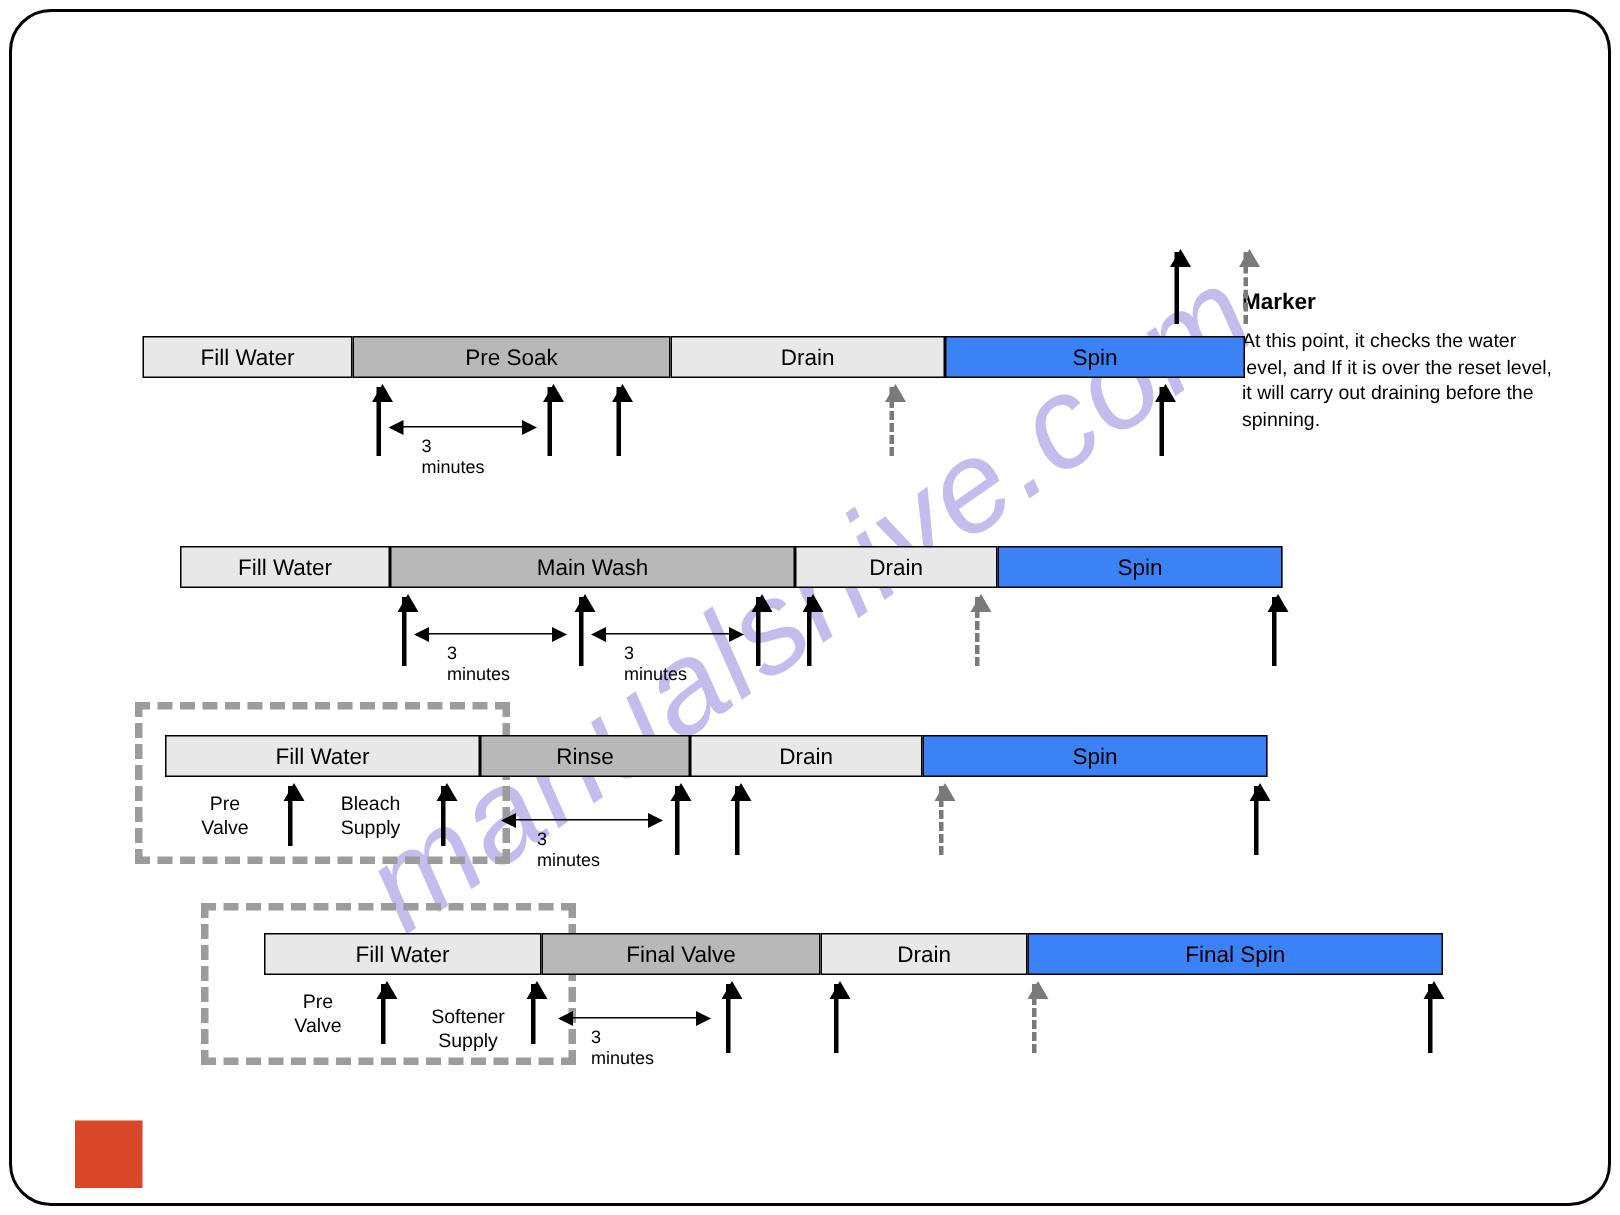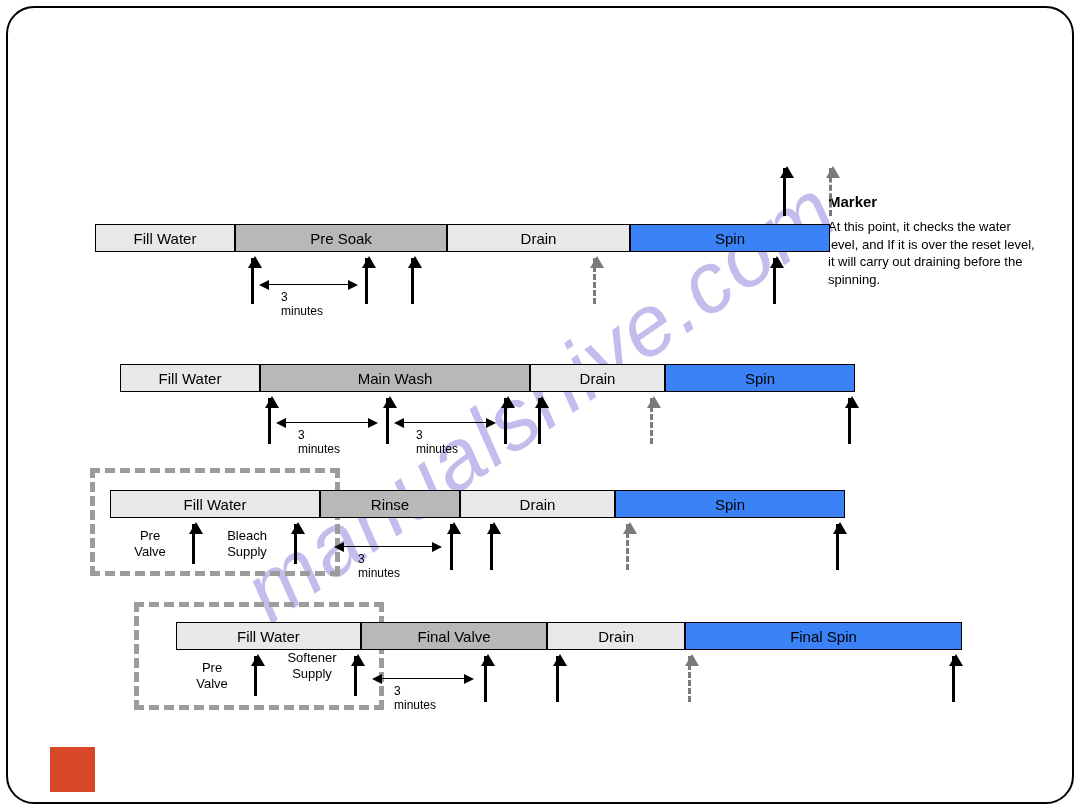--- a/index.html
+++ b/index.html
@@ -117,21 +117,21 @@
 <div class="row" style="left:176px;top:622px;">
   <div class="bar" style="left:0;top:0;width:786px;">
     <div class="seg c-lt" style="width:188px">Fill Water</div>
     <div class="seg c-md" style="width:190px">Final Valve</div>
     <div class="seg c-lt" style="width:140px">Drain</div>
     <div class="seg c-mg" style="width:282px">Final Spin</div>
   </div>
   <div class="sublab" style="left:6px;top:38px;width:60px;white-space:pre-line">Pre
 Valve</div>
   <div class="arr-up" style="left:78px;top:34px;height:40px"></div>
-  <div class="sublab" style="left:96px;top:28px;width:80px;white-space:pre-line">Softener
+  <div class="sublab" style="left:96px;top:48px;width:80px;white-space:pre-line">Softener
 Supply</div>
   <div class="arr-up" style="left:178px;top:34px;height:40px"></div>
   <div class="span-h" style="left:198px;top:56px;width:98px"></div>
   <div class="lab" style="left:218px;top:62px">3 minutes</div>
   <div class="arr-up" style="left:308px;top:34px;height:46px"></div>
   <div class="arr-up" style="left:380px;top:34px;height:46px"></div>
   <div class="arr-up dash" style="left:512px;top:34px;height:46px"></div>
   <div class="arr-up" style="left:776px;top:34px;height:46px"></div>
 </div>
 

